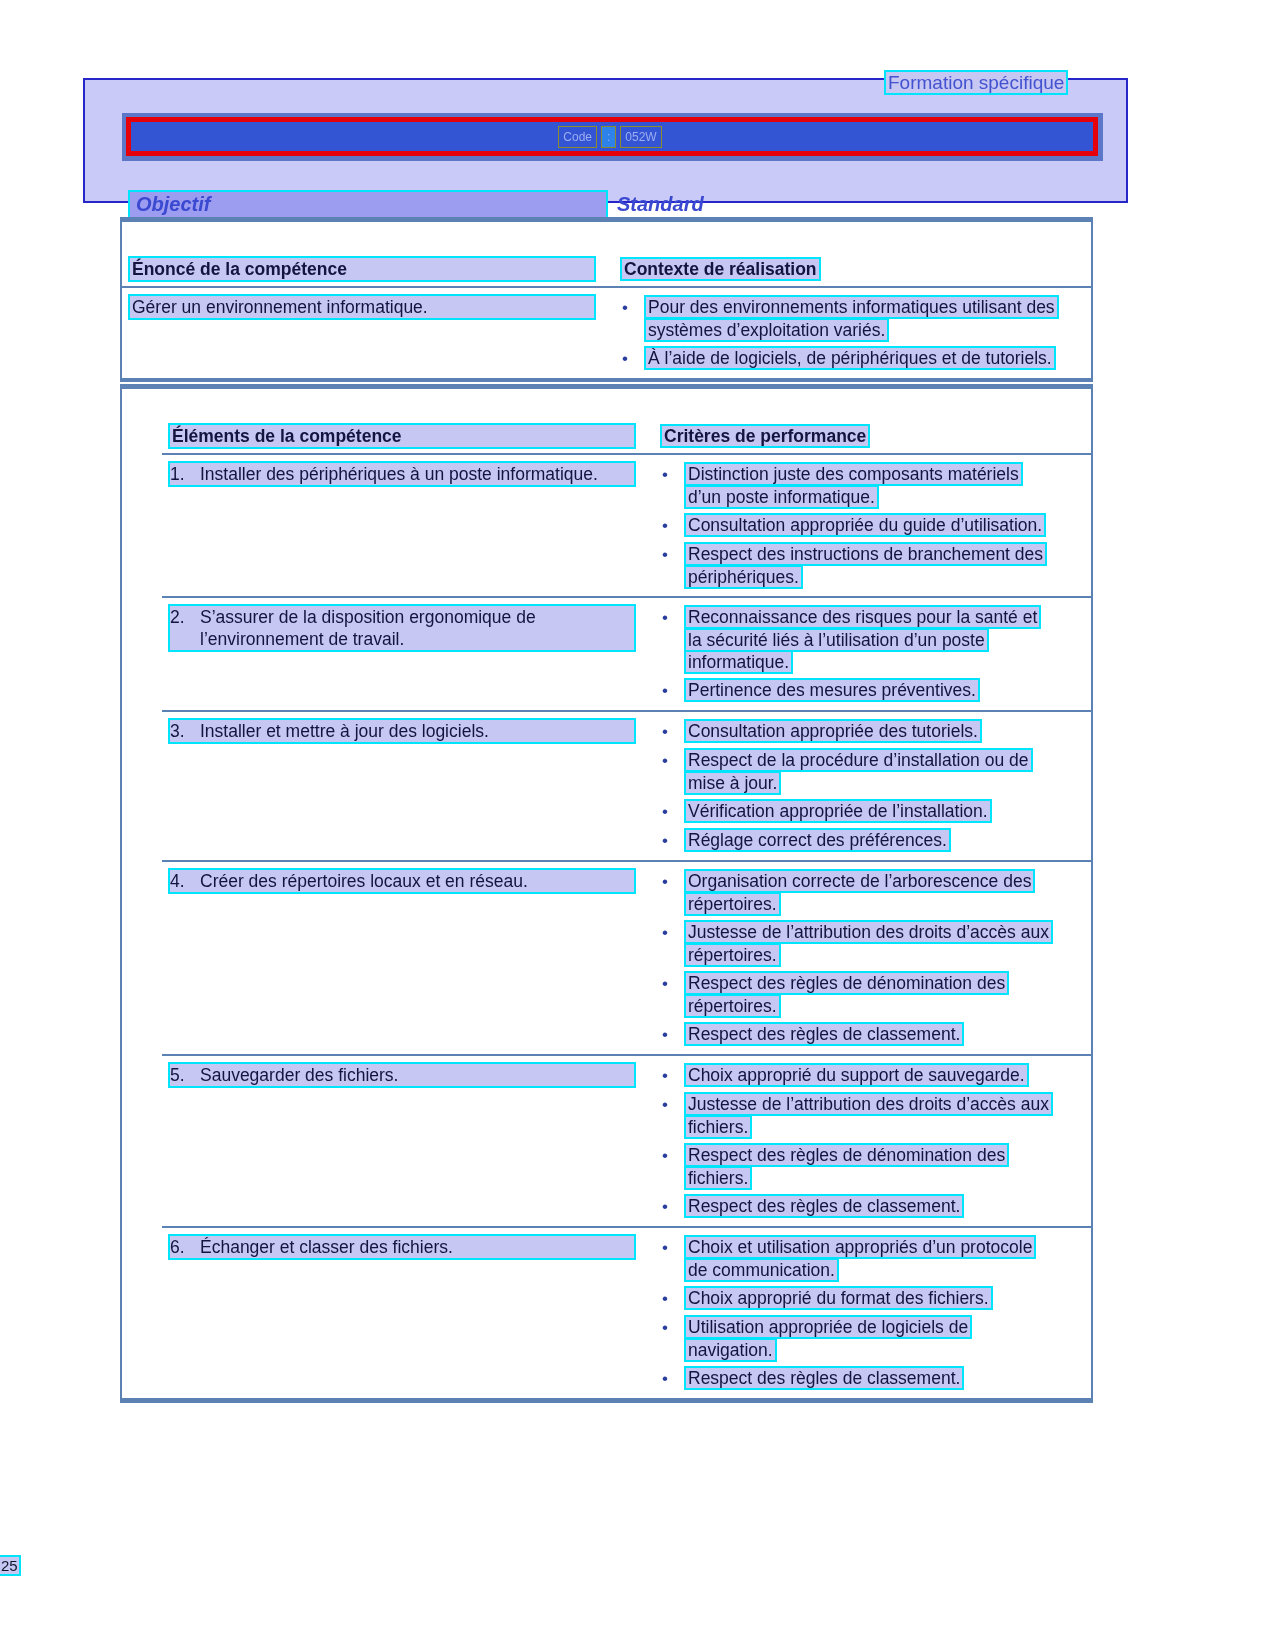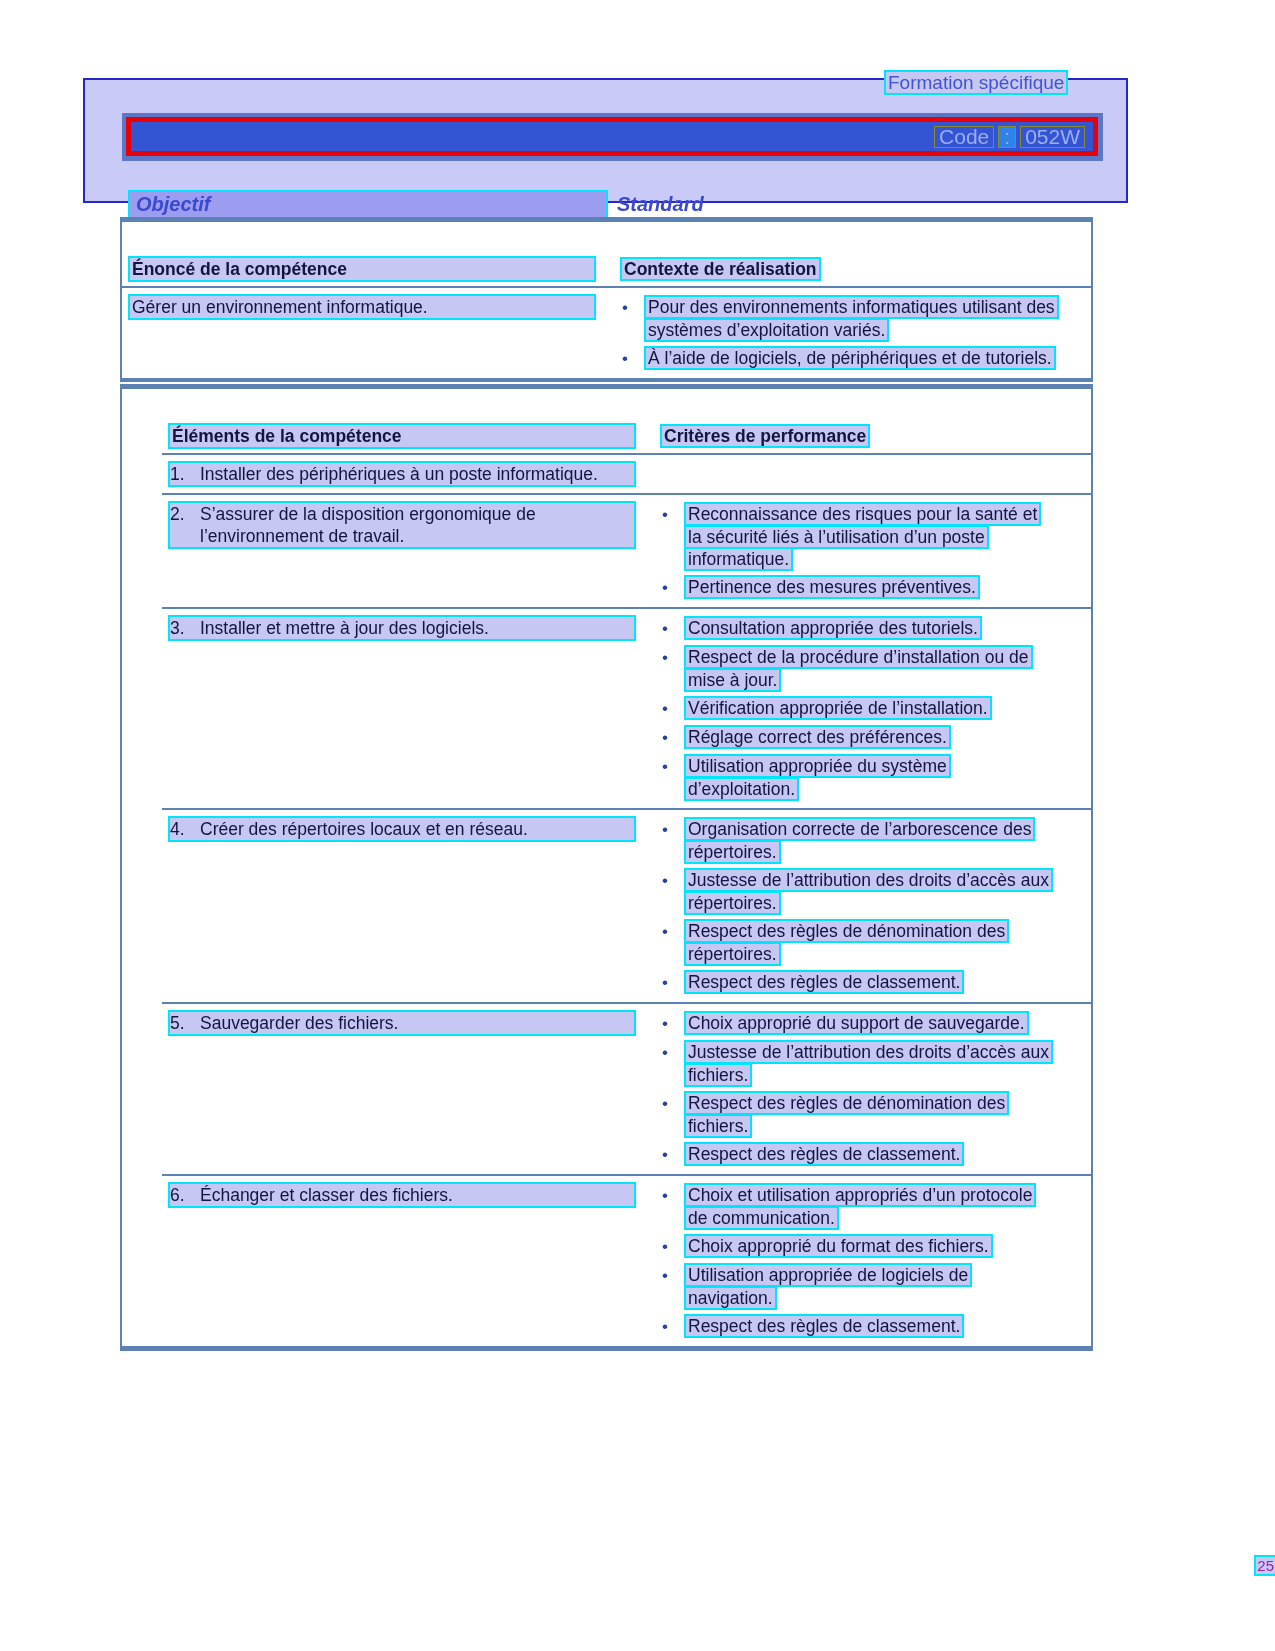--- a/index.html
+++ b/index.html
@@ -46,22 +46,22 @@
     position:absolute;left:886px;top:71px;z-index:3;
     color:var(--blueText);font-size:19px;line-height:24px;
   }
   .banner-back{
     position:absolute;left:37px;top:33px;width:981px;height:48px;
     background:var(--bannerBack);
   }
   .banner{
     position:absolute;left:4px;top:4px;right:5px;bottom:5px;
     background:var(--bannerFill);border:5px solid var(--red);
-    display:flex;align-items:center;justify-content:flex-end;
-    padding-right:8px;color:var(--bannerText);font-size:21px;
+    display:flex;align-items:center;justify-content:center;
+    padding-right:8px;color:var(--bannerText);font-size:12px;
   }
   .banner .wbox{
     border:1px solid var(--olive);padding:0 4px;margin-left:4px;line-height:20px;
   }
   .banner .sep{background:#2d83e9;border:1px solid var(--olive);padding:0 5px;margin-left:4px;line-height:20px;}
   .obj-bar{
     position:absolute;left:45px;top:112px;width:476px;height:25px;
     background:var(--objBarFill);box-shadow:0 0 0 2px var(--cyan);
   }
   .obj-bar .lbl{
@@ -86,22 +86,22 @@
   .numbered{padding-left:30px;text-indent:-30px;}
   .numbered .num{display:inline-block;width:30px;text-indent:0;}
   .bullet{padding-left:24px;text-indent:-24px;}
   .bullet + .bullet{margin-top:6px;}
   .bullet::before{
     content:"\2022";display:inline-block;width:24px;text-indent:0;
     color:var(--dot);font-size:17px;
   }
   
   .pageno{
-    position:absolute;top:1556px;left:0;width:100%;text-align:right;
-    font-size:15px;line-height:20px;color:#a21caf;
+    position:absolute;top:1556px;left:0;width:100%;text-align:left;
+    font-size:15px;line-height:20px;color:#0f172a;
   }
   .pageno .hl{padding:0 1px;}
 </style>
 </head>
 <body>
 
 <div class="formation">
   <span class="hl">Formation spécifique</span>
 </div>
 
@@ -146,20 +146,25 @@
     </div>
     <div class="cell-r">
       <span class="hl th">Critères de performance</span>
     </div>
   </div>
 
   <div class="trow">
     <div class="cell-l">
       <div class="hl-bar numbered"><span class="num">1.</span><span>Installer des périphériques à un poste informatique.</span></div>
     </div>
+    <div class="cell-r">
+      <div class="bullet"><span class="hl">Distinction juste des composants matériels d’un poste informatique.</span></div>
+      <div class="bullet"><span class="hl">Consultation appropriée du guide d’utilisation.</span></div>
+      <div class="bullet"><span class="hl">Respect des instructions de branchement des périphériques.</span></div>
+    </div>
   </div>
 
   <div class="trow">
     <div class="cell-l">
       <div class="hl-bar numbered"><span class="num">2.</span><span>S’assurer de la disposition ergonomique de l’environnement de travail.</span></div>
     </div>
     <div class="cell-r">
       <div class="bullet"><span class="hl">Reconnaissance des risques pour la santé et la sécurité liés à l’utilisation d’un poste informatique.</span></div>
       <div class="bullet"><span class="hl">Pertinence des mesures préventives.</span></div>
     </div>
@@ -167,21 +172,20 @@
 
   <div class="trow">
     <div class="cell-l">
       <div class="hl-bar numbered"><span class="num">3.</span><span>Installer et mettre à jour des logiciels.</span></div>
     </div>
     <div class="cell-r">
       <div class="bullet"><span class="hl">Consultation appropriée des tutoriels.</span></div>
       <div class="bullet"><span class="hl">Respect de la procédure d’installation ou de mise à jour.</span></div>
       <div class="bullet"><span class="hl">Vérification appropriée de l’installation.</span></div>
       <div class="bullet"><span class="hl">Réglage correct des préférences.</span></div>
-      <div class="bullet"><span class="hl">Utilisation appropriée du système d’exploitation.</span></div>
     </div>
   </div>
 
   <div class="trow">
     <div class="cell-l">
       <div class="hl-bar numbered"><span class="num">4.</span><span>Créer des répertoires locaux et en réseau.</span></div>
     </div>
     <div class="cell-r">
       <div class="bullet"><span class="hl">Organisation correcte de l’arborescence des répertoires.</span></div>
       <div class="bullet"><span class="hl">Justesse de l’attribution des droits d’accès aux répertoires.</span></div>

